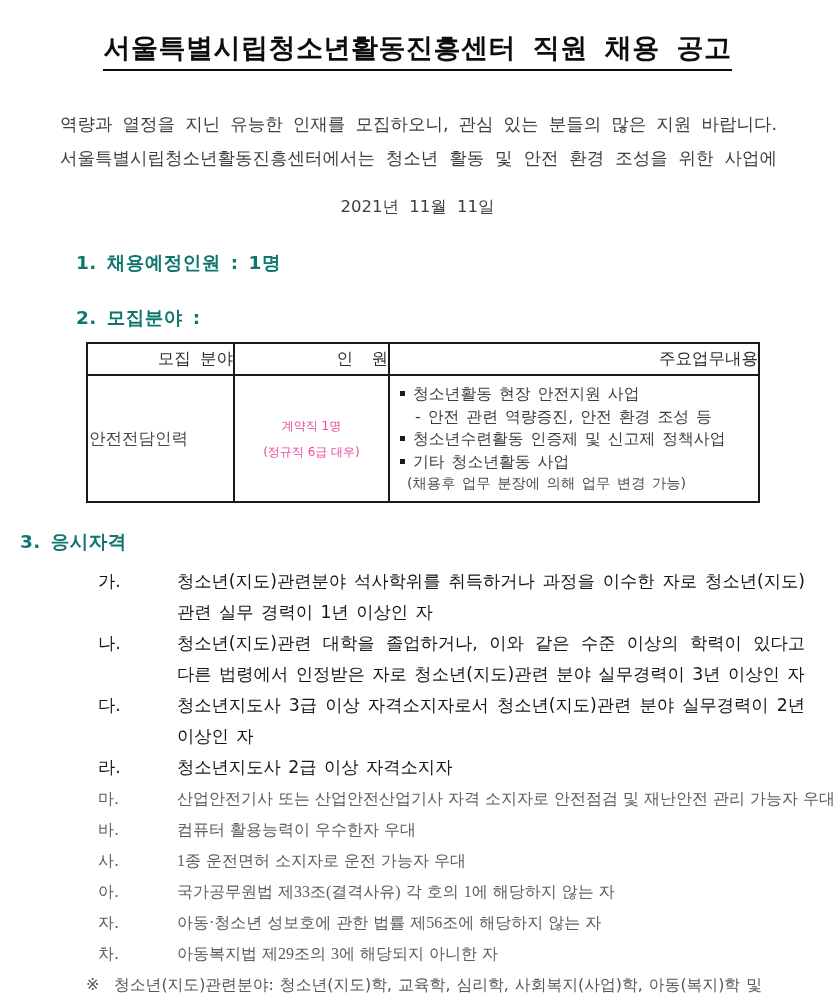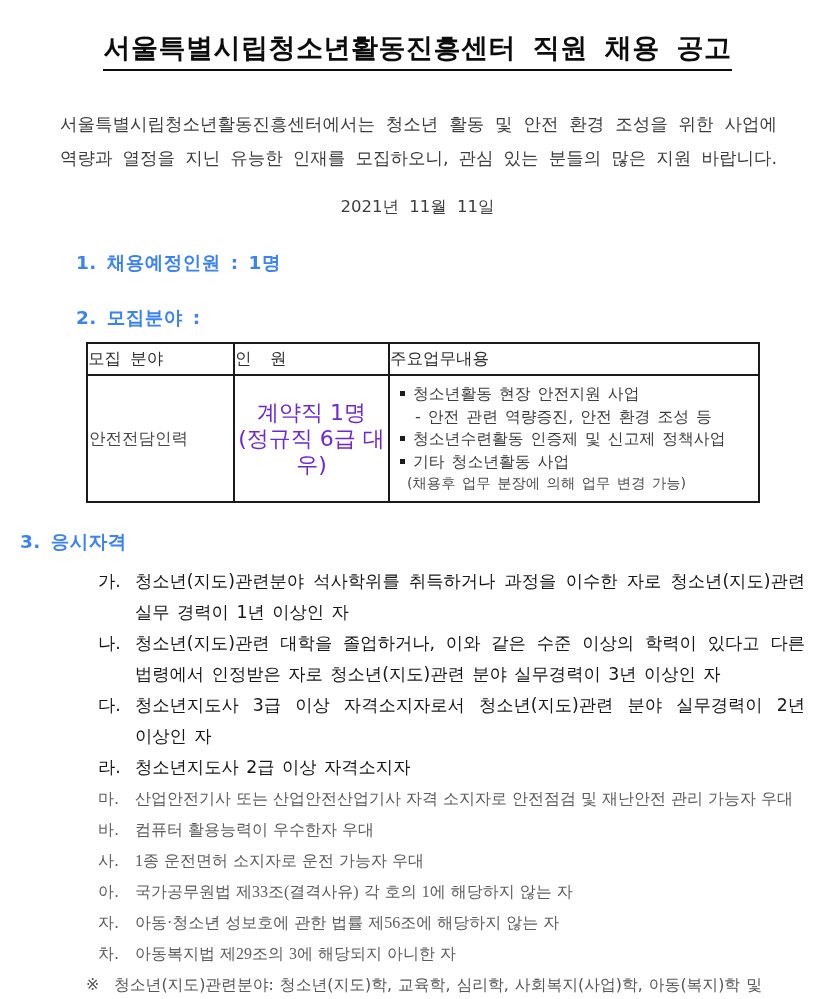--- a/index.html
+++ b/index.html
@@ -25,75 +25,75 @@
   .intro-line{
     font-size:17.5px;color:#3d3d3d;line-height:34px;
     text-align:justify;text-align-last:justify;
     word-break:keep-all;word-spacing:2px;
   }
   
   .doc-date{margin-top:21px;text-align:center;font-size:16.5px;color:#3d3d3d;word-spacing:5px;}
   
   .sec-heading{
     margin:32px 0 0 76px;
-    font-size:18.5px;font-weight:bold;color:#3b82f6;
+    font-size:18.5px;font-weight:bold;color:#0f766e;
     word-spacing:3px;letter-spacing:0.5px;
   }
   .sec-heading.h2{margin-top:30px;}
   .sec-heading.h3{margin-top:26px;margin-left:20px;}
   
   table.recruit{
     margin:12px 0 0 86px;
     border-collapse:collapse;
     width:672px;
     table-layout:fixed;
   }
   table.recruit th,table.recruit td{border:2px solid #1a1a1a;}
   table.recruit th{
     height:30px;font-weight:normal;font-size:16.5px;color:#2e2e2e;
-    text-align:left;white-space:pre;word-spacing:4px;padding:0;
+    text-align:right;white-space:pre;word-spacing:4px;padding:0;
   }
   col.c1{width:147px;}col.c2{width:155px;}col.c3{width:370px;}
   td.cell-field{text-align:left;font-size:16.5px;color:#474747;word-spacing:1px;}
-  td.cell-headcount{text-align:center;font-size:22px;color:#6d28d9;line-height:26px;}
+  td.cell-headcount{text-align:center;font-size:12px;color:#ec4899;line-height:26px;}
   td.cell-duties{padding:7px 4px 7px 8px;vertical-align:middle;}
   .duty{font-size:15.8px;color:#3d3d3d;line-height:22.5px;word-spacing:2px;white-space:nowrap;}
   .duty .sq{
     display:inline-block;width:5px;height:5px;background:#1c1c1c;
     margin:0 8px 3px 2px;
   }
   .duty.sub{padding-left:17px;}
   .duty.note{padding-left:9px;font-size:14.3px;color:#4c4c4c;line-height:21px;}
   
   .qual-list{margin:12px 30px 0 98px;}
   .qual-item{display:flex;line-height:31px;}
   .qual-item .q-label{flex:0 0 37px;}
-  .qual-item .q-text{flex:1 1 auto;word-break:keep-all;}
+  .qual-item .q-text{flex:1 1 auto;word-break:keep-all;margin-left:42px;}
   .qual-item.strong{font-size:17.3px;color:#161616;word-spacing:2px;}
   .qual-item.strong .q-text{text-align:justify;}
   .qual-item.regular{font-size:16px;color:#5d5d5d;word-spacing:1px;}
   .qual-item.regular .q-text{white-space:nowrap;font-family:Liberation Serif, serif;}
   
   .note-list{margin:3px 24px 0 86px;}
   .note-item{display:flex;line-height:26px;font-size:15.8px;color:#565656;}
   .note-item .n-label{flex:0 0 28px;}
   .note-item .n-text{flex:1 1 auto;word-break:keep-all;word-spacing:1px;}
 </style>
 </head>
 <body>
 
 <div class="page">
 
   <div class="title-wrap">
     <span class="doc-title">서울특별시립청소년활동진흥센터 직원 채용 공고</span>
   </div>
 
   <div class="intro">
+    <div class="intro-line">역량과 열정을 지닌 유능한 인재를 모집하오니, 관심 있는 분들의 많은 지원 바랍니다.</div>
     <div class="intro-line">서울특별시립청소년활동진흥센터에서는 청소년 활동 및 안전 환경 조성을 위한 사업에</div>
-    <div class="intro-line">역량과 열정을 지닌 유능한 인재를 모집하오니, 관심 있는 분들의 많은 지원 바랍니다.</div>
   </div>
 
   <div class="doc-date">2021년 11월 11일</div>
 
   <div class="sec-heading h1">1. 채용예정인원 : 1명</div>
 
   <div class="sec-heading h2">2. 모집분야 :</div>
 
   <table class="recruit">
     <colgroup>

